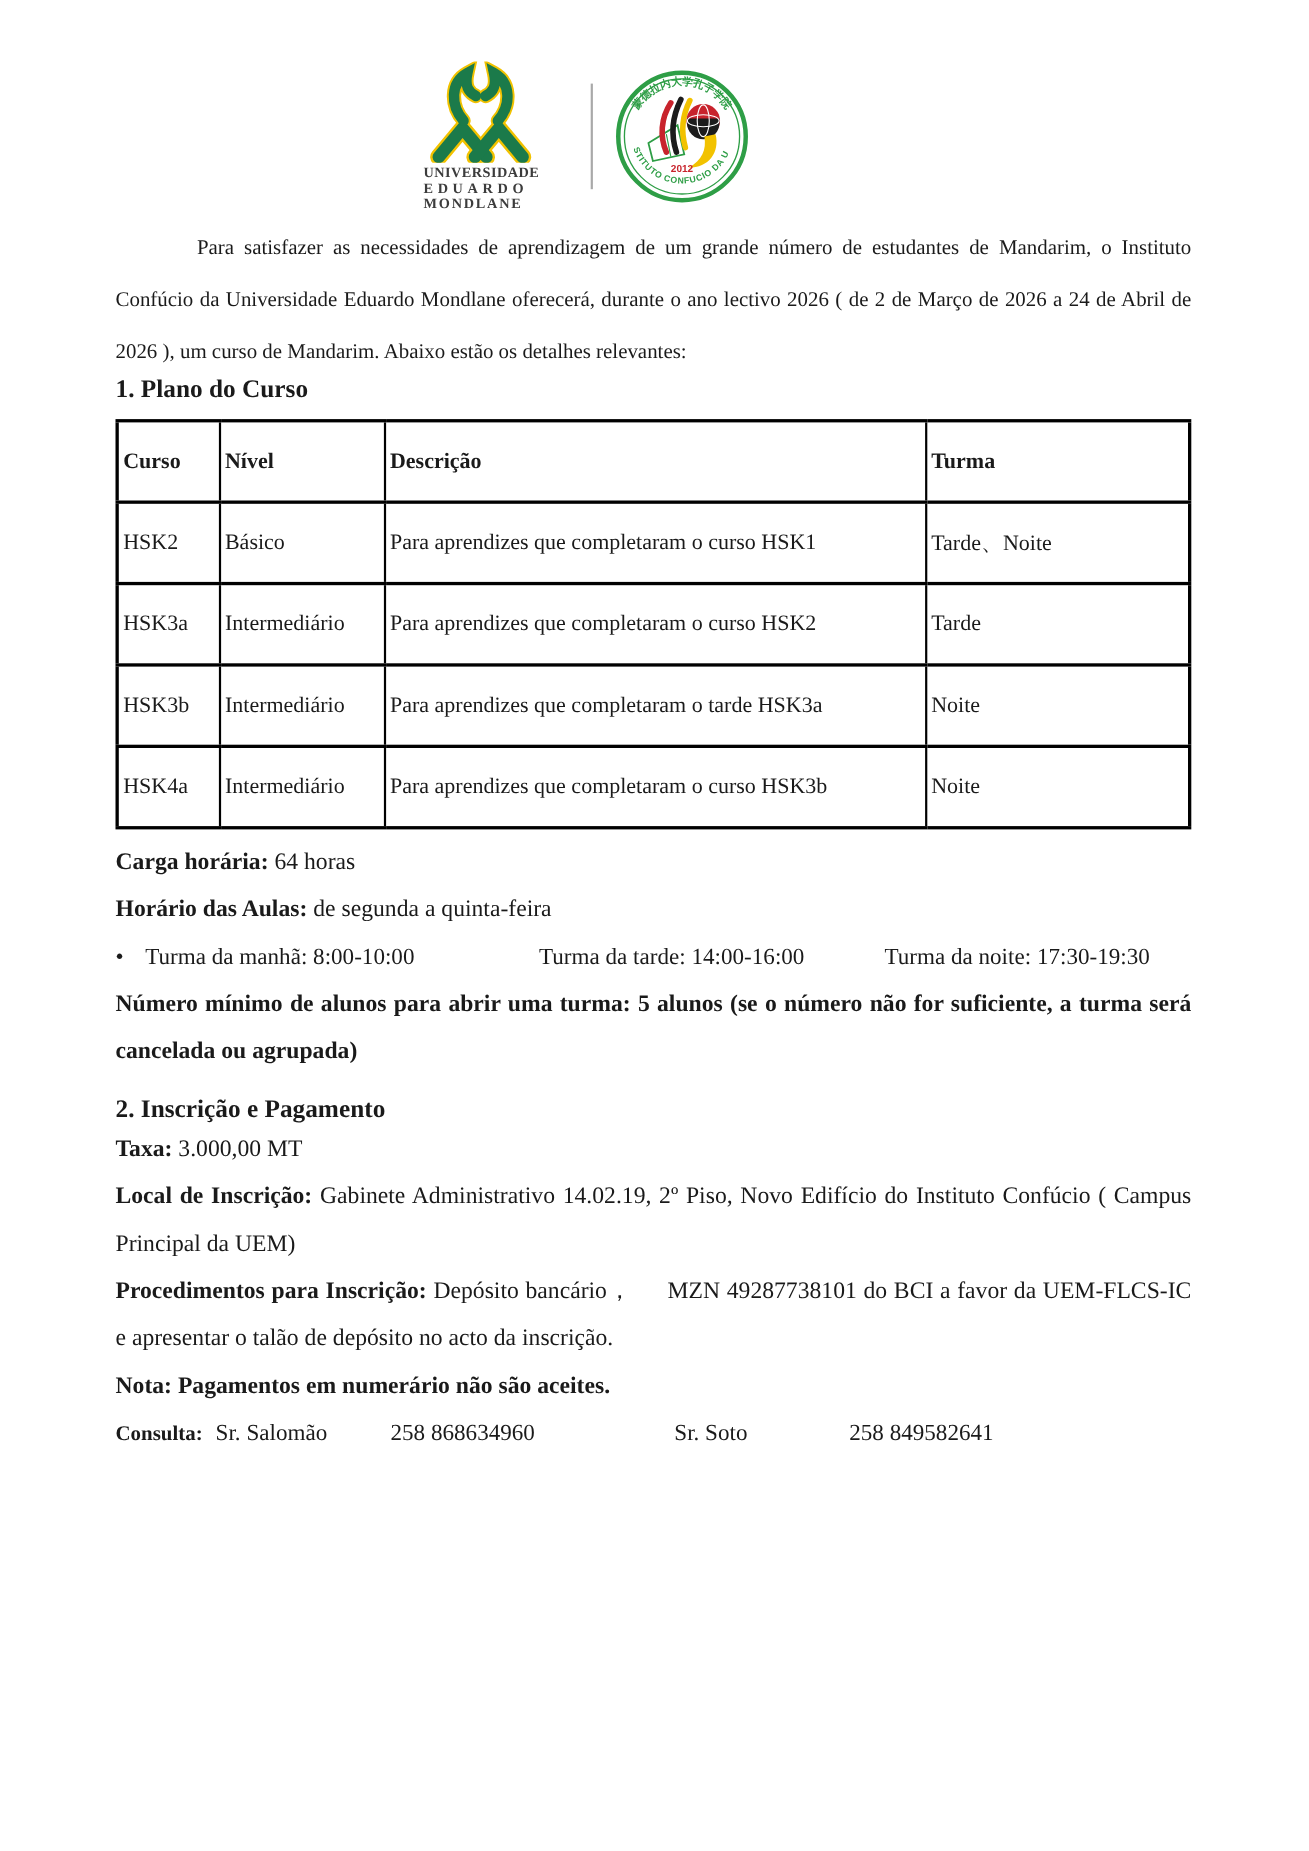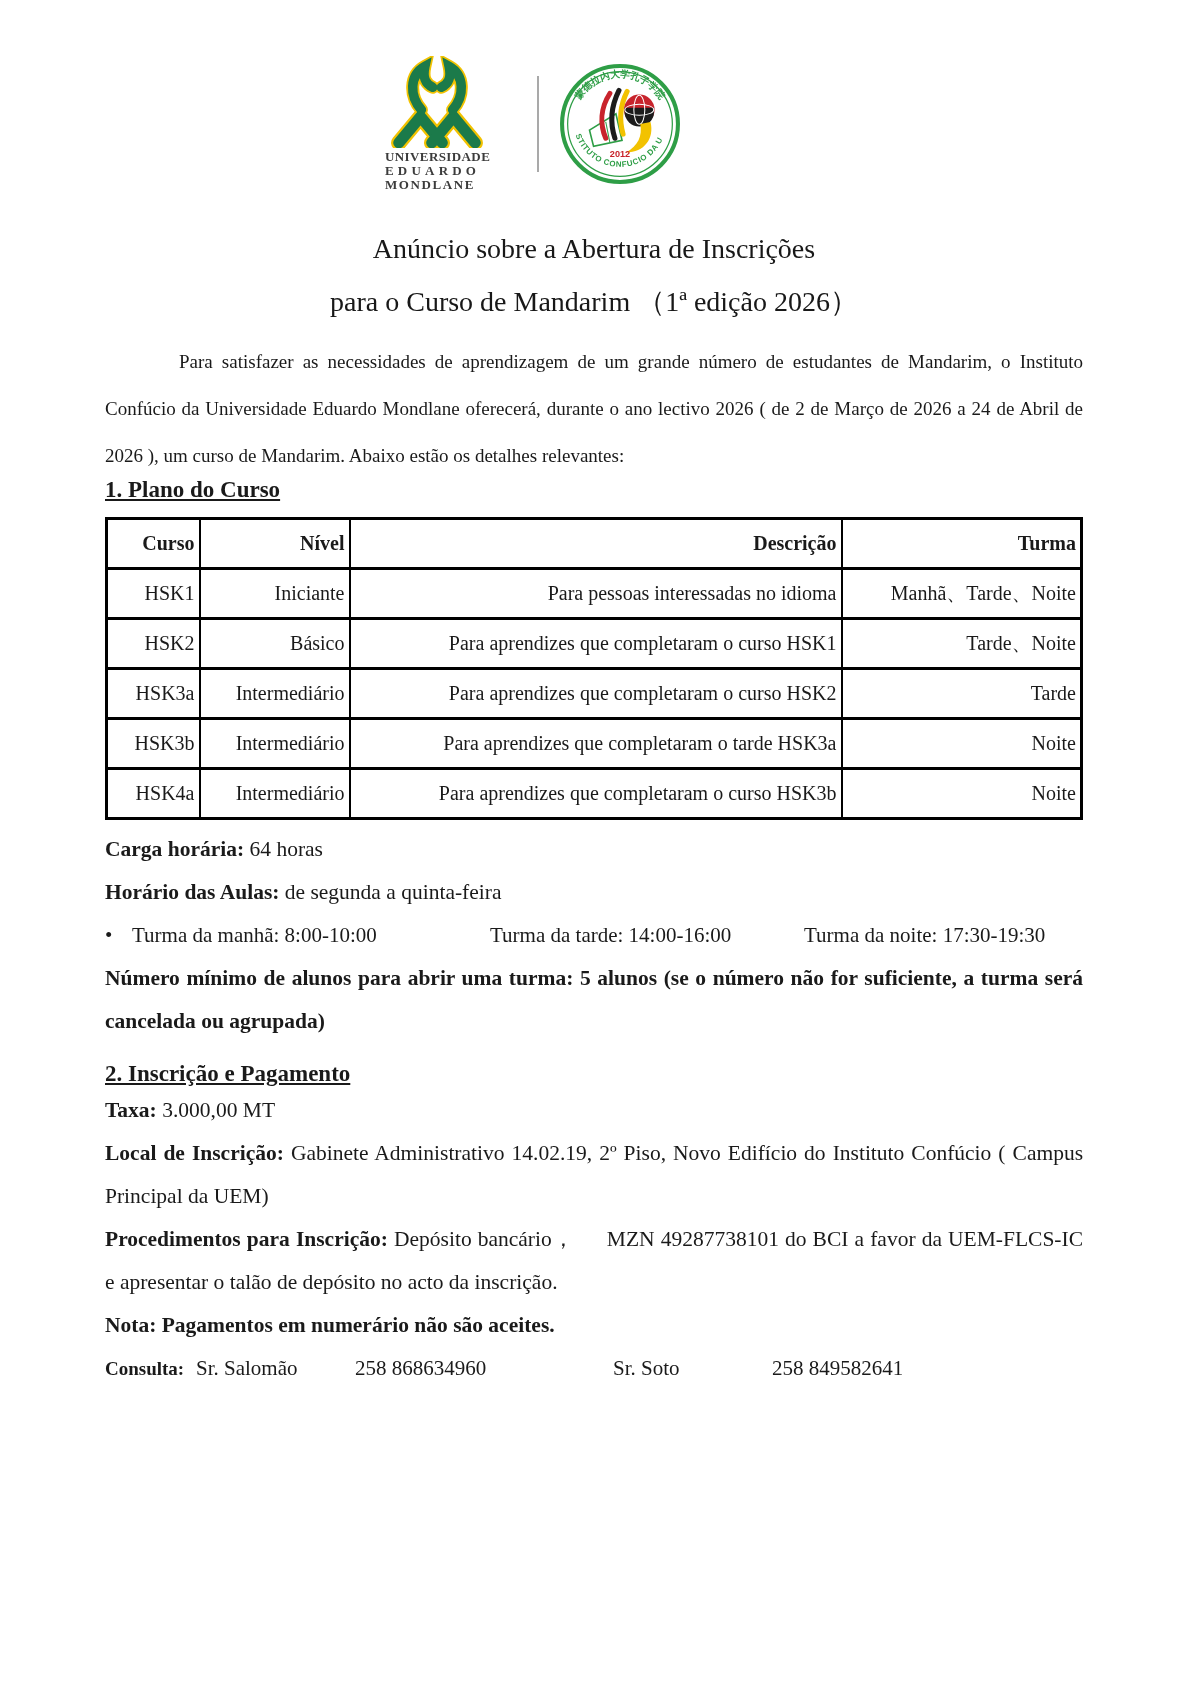--- a/index.html
+++ b/index.html
@@ -32,35 +32,35 @@
   .title-line { font-size:28px; line-height:53px; color:#181818; }
 
   
   .intro {
     margin:10px 0 0 0;
     font-size:19px; line-height:47px;
     text-align:justify; text-indent:74px;
   }
 
   
-  .sec-heading { margin:-4px 0 0 0; font-size:23px; font-weight:bold; line-height:30px;text-decoration:underline; }
+  .sec-heading { margin:-4px 0 0 0; font-size:23px; font-weight:bold; line-height:30px; }
 
   
   table.course {
     margin-top:12px;
     border-collapse:collapse;
     width:100%;
     table-layout:fixed;
     font-size:20px;
   }
   table.course th, table.course td {
     border-left:2px solid #000; border-right:2px solid #000;
     border-top:3px solid #000; border-bottom:3px solid #000;
-    text-align:right; vertical-align:middle;
-    height:47px; padding:0 4px;
+    text-align:left; vertical-align:middle;
+    height:47px; padding:12px 4px;
     font-weight:normal;
   }
   table.course th { font-weight:bold; }
   table.course { border:3px solid #000; }
   .col-curso { width:93px; } .col-nivel { width:150px; }
   .col-desc { width:492px; } .col-turma { width:auto; }
 
   
   .info { margin:0; font-size:21.5px; line-height:43px; }
   .info b { font-weight:bold; }
@@ -146,50 +146,40 @@
       <ellipse cx="79" cy="46" rx="5.4" ry="14.2" fill="none" stroke="#ffffff" stroke-width="1"></ellipse>
 
       <path d="M 90 58 C 94 74 84 88 66 88 C 78 81 82 72 80 60 Z" fill="#f2c200"></path>
 
       <text x="60" y="92" text-anchor="middle" font-size="9" font-weight="bold" fill="#c8232c" font-family="Liberation Sans, sans-serif">2012</text>
     </svg>
   </div>
 
   <div class="content">
 
-    <div class="titles">
-      <div class="title-line">Anúncio sobre a Abertura de Inscrições</div>
-      <div class="title-line">para o Curso de Mandarim （1ª edição 2026）</div>
-    </div>
 
     <p class="intro">Para satisfazer as necessidades de aprendizagem de um grande número de estudantes de Mandarim, o Instituto Confúcio da Universidade Eduardo Mondlane oferecerá, durante o ano lectivo 2026 ( de 2 de Março de 2026 a 24 de Abril de 2026 ), um curso de Mandarim. Abaixo estão os detalhes relevantes:</p>
 
     <h2 class="sec-heading">1. Plano do Curso</h2>
 
     <table class="course">
       <colgroup>
         <col class="col-curso">
           <col class="col-nivel">
           <col class="col-desc">
           <col class="col-turma">
       </colgroup>
       <tbody>
           <tr>
         <th>Curso</th>
         <th>Nível</th>
         <th>Descrição</th>
         <th>Turma</th>
       </tr>
       <tr>
-        <td>HSK1</td>
-        <td>Iniciante</td>
-        <td>Para pessoas interessadas no idioma</td>
-        <td>Manhã、Tarde、Noite</td>
-      </tr>
-      <tr>
         <td>HSK2</td>
         <td>Básico</td>
         <td>Para aprendizes que completaram o curso HSK1</td>
         <td>Tarde、Noite</td>
       </tr>
       <tr>
         <td>HSK3a</td>
         <td>Intermediário</td>
         <td>Para aprendizes que completaram o curso HSK2</td>
         <td>Tarde</td>

